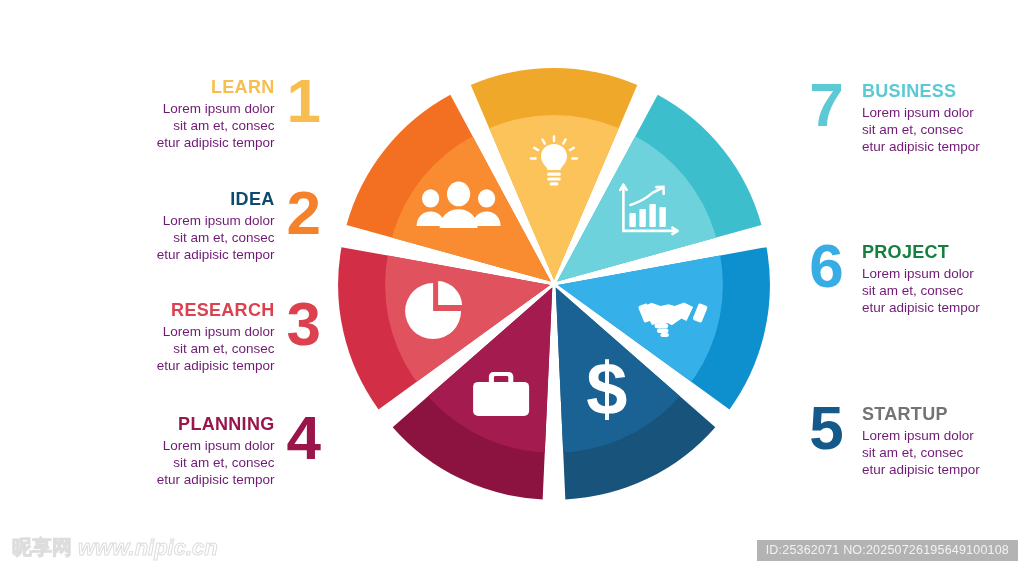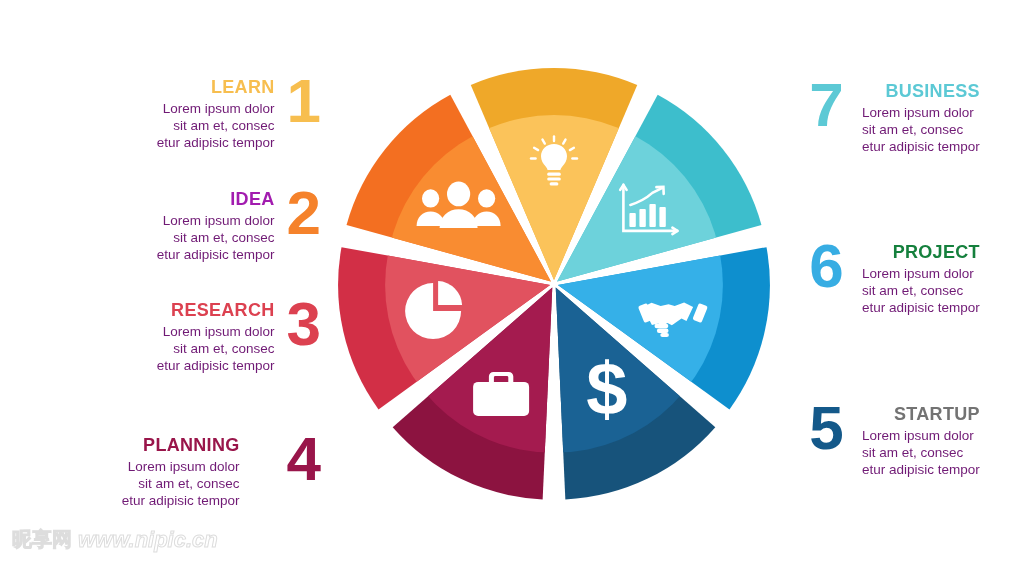--- a/index.html
+++ b/index.html
@@ -41,21 +41,21 @@
     width: 100%;
   }
   #left-column .item  { flex-direction: row; justify-content: flex-end; }
   #right-column .item { flex-direction: row; justify-content: flex-start; }
 
   .item-text {
     display: flex;
     flex-direction: column;
   }
   #left-column .item-text  { align-items: flex-end;   text-align: right; }
-  #right-column .item-text { align-items: flex-end; text-align: left; }
+  #right-column .item-text { align-items: flex-start; text-align: left; }
 
   .item-title {
     font-size: 18px;
     font-weight: bold;
     letter-spacing: .3px;
     line-height: 19px;
     margin-bottom: 3px;
     white-space: nowrap;
   }
 
@@ -73,40 +73,40 @@
     letter-spacing: -1px;
     margin-top: -6px;
   }
   #left-column  .item-number { margin-left: 12px; }
   #right-column .item-number { margin-right: 12px; width: 48px; text-align: center; }
 
   
   #item-1 { top: 78px;  }
   #item-2 { top: 190px; }
   #item-3 { top: 301px; }
-  #item-4 { top: 436px; gap: 35px; }
+  #item-4 { top: 415px; }
   
   #item-7 { top: 82px;  }
   #item-6 { top: 243px; }
   #item-5 { top: 405px; }
 
   
   #wheel-wrap {
     position: absolute;
     left: 288px;
     top: 58px;
     width: 452px;
     height: 452px;
   }
   #wheel { display: block; width: 452px; height: 452px; }
 
   
   #footer {
     position: absolute;
-    left: 0; bottom: 8px;
+    left: 0; bottom: 0;
     width: 1024px;
     height: 56px;
   }
   #watermark {
     position: absolute;
     left: 12px;
     top: 14px;
     display: flex;
     align-items: center;
     gap: 6px;
@@ -145,21 +145,21 @@
         <div class="item-title" style="color: rgb(247, 190, 79);">LEARN</div>
         <div class="item-desc">Lorem ipsum dolor
 sit am et, consec
 etur adipisic tempor</div>
       </div>
       <div class="item-number" style="color: rgb(247, 190, 79);">1</div>
     </div>
 
     <div class="item" id="item-2">
       <div class="item-text">
-        <div class="item-title" style="color: #a21caf;">IDEA</div>
+        <div class="item-title" style="color: #0c4a6e;">IDEA</div>
         <div class="item-desc">Lorem ipsum dolor
 sit am et, consec
 etur adipisic tempor</div>
       </div>
       <div class="item-number" style="color: rgb(245, 130, 43);">2</div>
     </div>
 
     <div class="item" id="item-3">
       <div class="item-text">
         <div class="item-title" style="color: rgb(220, 65, 80);">RESEARCH</div>
@@ -348,13 +348,14 @@
     </svg>
   </div>
 
 </div>
 
 <div id="footer">
   <div id="watermark">
     <span id="watermark-cn">昵享网</span>
     <span id="watermark-url">www.nipic.cn</span>
   </div>
+  <div id="id-badge">ID:25362071 NO:20250726195649100108</div>
 </div>
 
 </body></html>

